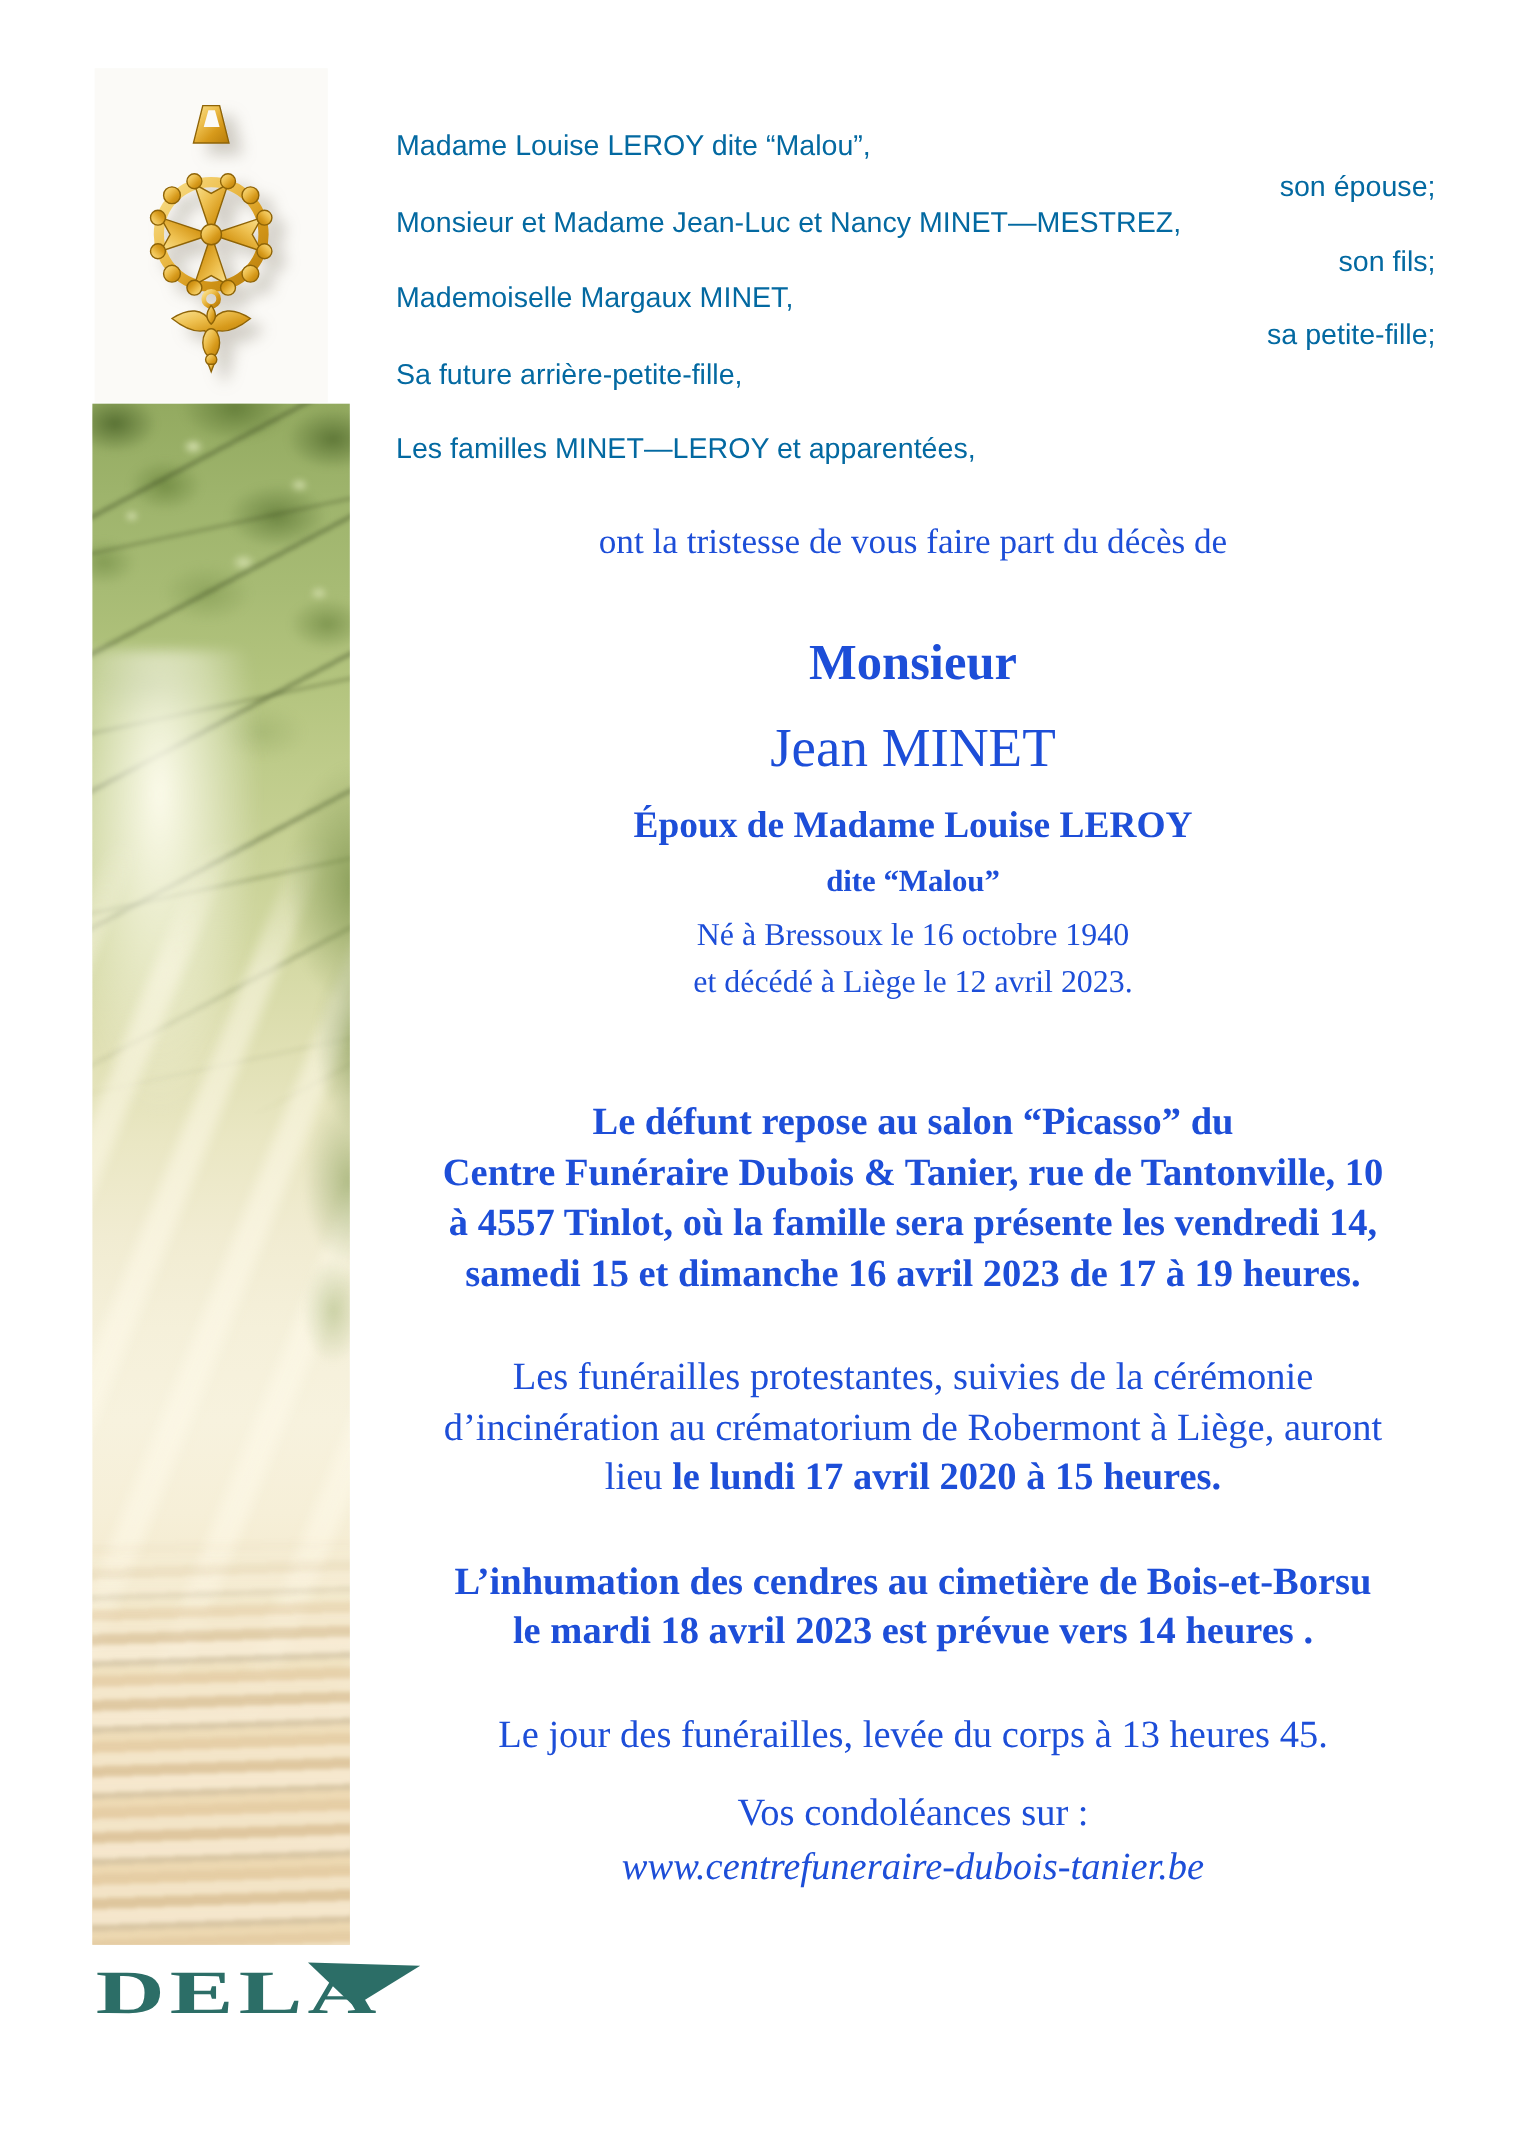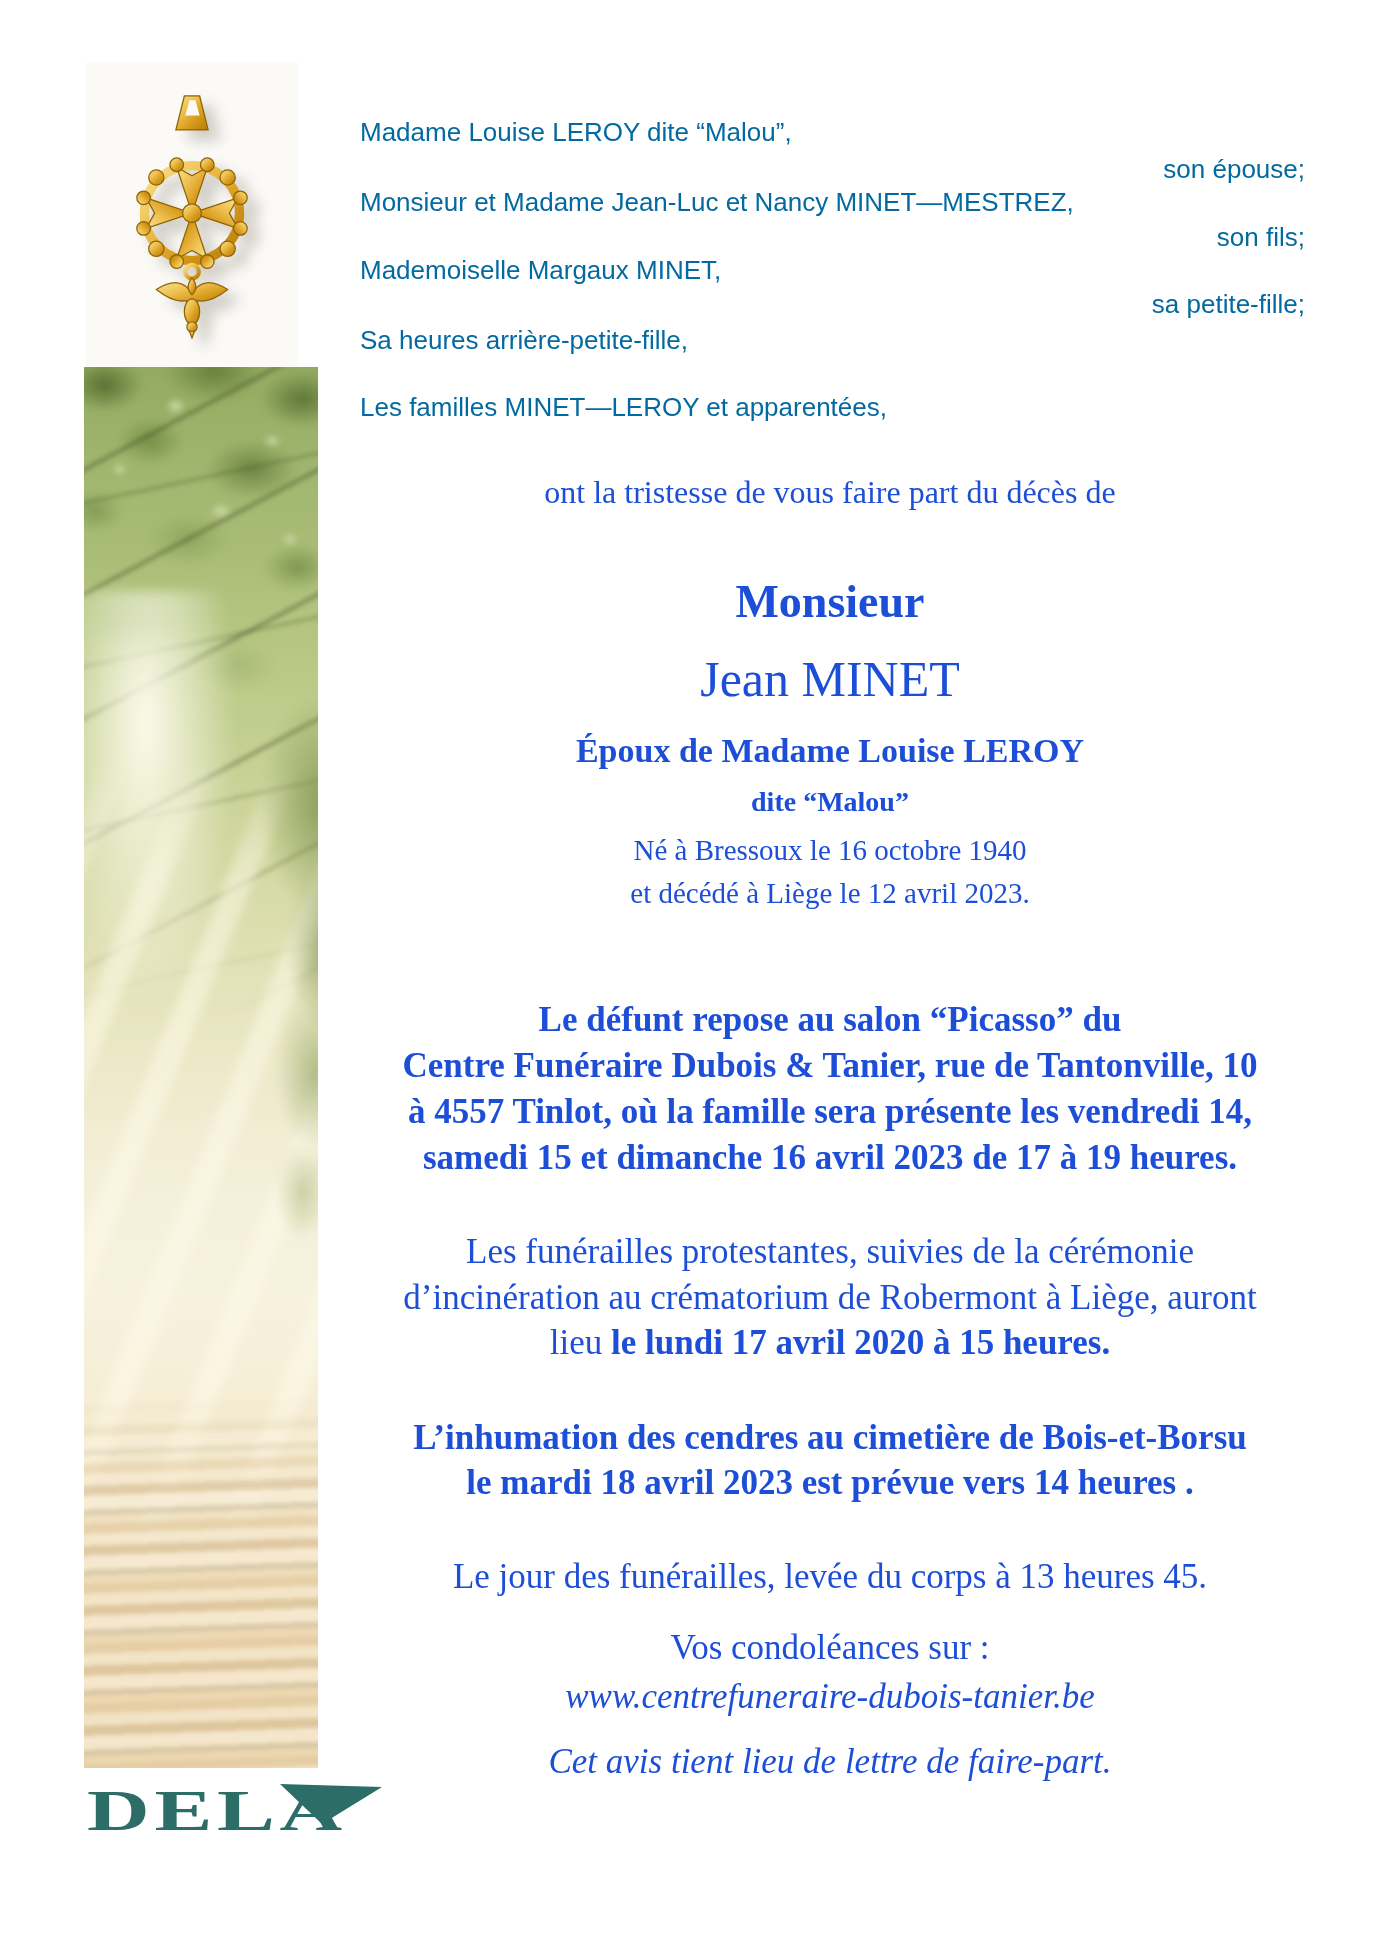--- a/index.html
+++ b/index.html
@@ -164,21 +164,21 @@
       <polygon points="196,4 298,7 238,44" fill="#2c6e67"></polygon>
     </svg>
   </div>
 
   <div class="sans rel-name" style="top:117px">Madame Louise LEROY  dite “Malou”,</div>
   <div class="sans rel-rel" style="top:154px">son épouse;</div>
   <div class="sans rel-name" style="top:187px">Monsieur et Madame Jean-Luc et Nancy MINET—MESTREZ,</div>
   <div class="sans rel-rel" style="top:222px">son fils;</div>
   <div class="sans rel-name" style="top:255px">Mademoiselle Margaux MINET,</div>
   <div class="sans rel-rel" style="top:289px">sa petite-fille;</div>
-  <div class="sans rel-name" style="top:325px">Sa heures arrière-petite-fille,</div>
+  <div class="sans rel-name" style="top:325px">Sa future arrière-petite-fille,</div>
   <div class="sans rel-name" style="top:392px">Les familles MINET—LEROY et apparentées,</div>
 
   <div class="c intro" style="top:474px">ont la tristesse de vous faire part du décès de</div>
   <div class="c title1" style="top:575px">Monsieur</div>
   <div class="c title2" style="top:650px">Jean MINET</div>
   <div class="c sub1" style="top:732px">Époux de Madame Louise LEROY</div>
   <div class="c sub2" style="top:786px">dite “Malou”</div>
   <div class="c body" style="top:834px">Né à Bressoux le 16 octobre 1940</div>
   <div class="c body" style="top:877px">et décédé à Liège le 12 avril 2023.</div>
 
@@ -190,15 +190,14 @@
   <div class="c preg" style="top:1232px">Les funérailles protestantes, suivies de la cérémonie</div>
   <div class="c preg" style="top:1278px">d’incinération au crématorium de Robermont à Liège, auront</div>
   <div class="c preg" style="top:1323px"><span>lieu </span><strong>le lundi 17 avril 2020 à 15 heures.</strong></div>
 
   <div class="c pbold" style="top:1418px">L’inhumation des cendres au cimetière de Bois-et-Borsu</div>
   <div class="c pbold" style="top:1463px">le mardi 18 avril 2023 est prévue vers 14 heures .</div>
 
   <div class="c preg" style="top:1557px">Le jour des funérailles, levée du corps à 13 heures 45.</div>
   <div class="c preg" style="top:1628px">Vos condoléances sur :</div>
   <div class="c pital" style="top:1677px">www.centrefuneraire-dubois-tanier.be</div>
-  <div class="c pital" style="top:1742px">Cet avis tient lieu de lettre de faire-part.</div>
 
 </div>
 
 </body></html>

